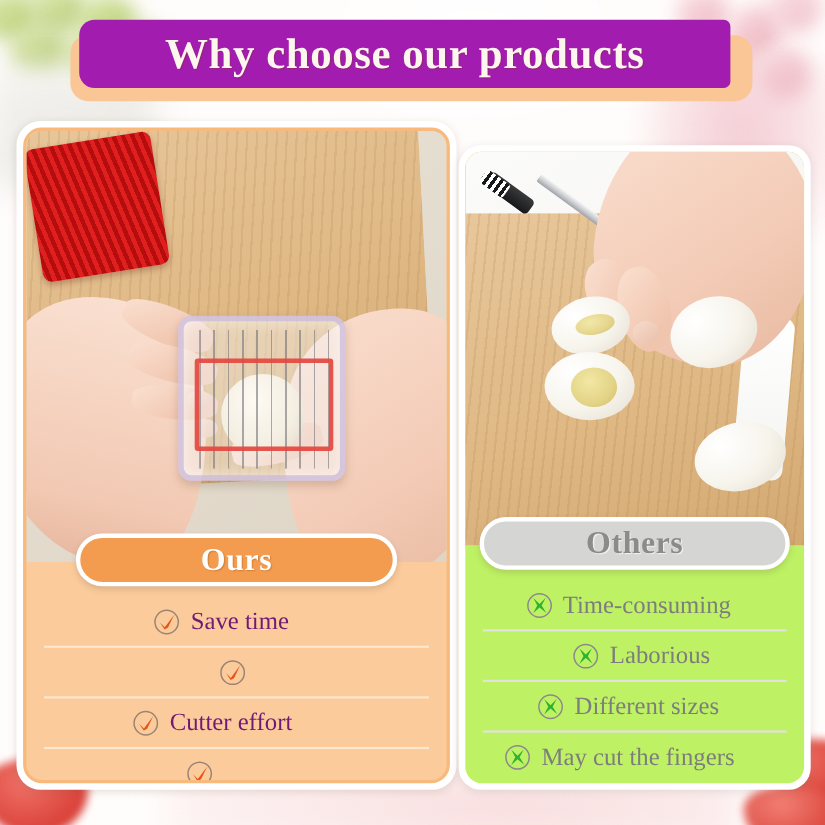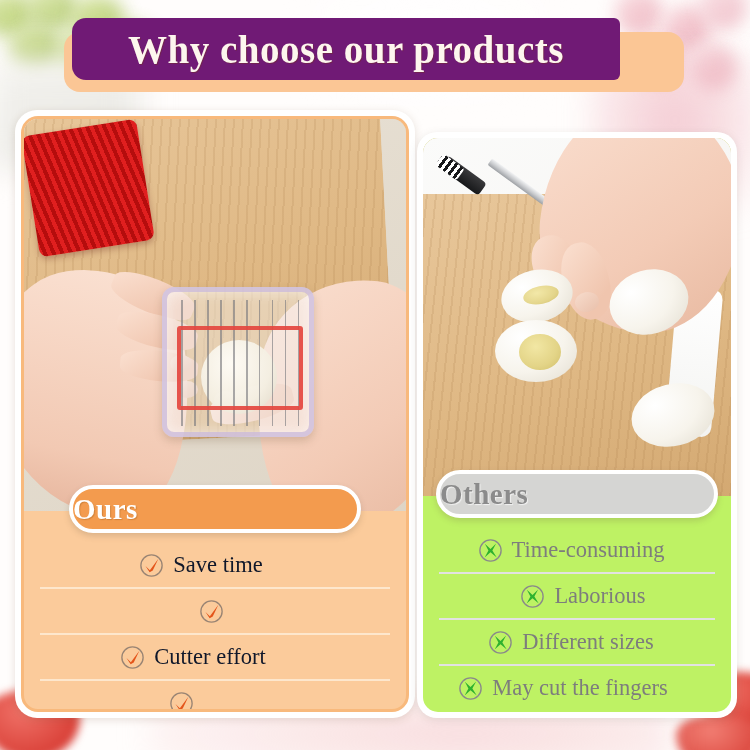--- a/index.html
+++ b/index.html
@@ -62,23 +62,23 @@
     top: 14px;
     width: 620px;
     height: 60px;
     background: #fbc695;
     border-radius: 16px 16px 16px 16px;
   }
   #banner {
     position: absolute;
     left: 8px;
     top: 0px;
-    width: 548px;
+    width: 592px;
     height: 62px;
-    background: #701a75;
+    background: #a21caf;
     border-radius: 14px 6px 6px 14px;
     display: flex;
     align-items: center;
     justify-content: center;
   }
   #banner-title {
     color: #fdf6ee;
     font-size: 39px;
     font-weight: bold;
     letter-spacing: .5px;
@@ -290,21 +290,21 @@
     justify-content: center;
     margin-top: -26px;
     z-index: 5;
   }
   .pill {
     border: 4px solid #ffffff;
     border-radius: 999px;
     height: 48px;
     display: flex;
     align-items: center;
-    justify-content: flex-start;
+    justify-content: center;
     box-shadow: 0 3px 6px rgba(110,90,70,.22);
   }
   #pill-ours  { width: 292px; background: #f39b4e; }
   #pill-others{ width: 282px; background: #d5d5d3; }
 
   .pill-label { font-size: 29px; font-weight: bold; letter-spacing: .5px; }
   #label-ours   { color: #ffffff; text-shadow: 1px 1px 1px rgba(150,85,20,.35); }
   #label-others { color: #8b8b8b; text-shadow: 1px 1px 1px rgba(255,255,255,.7); }
 
   
@@ -317,21 +317,21 @@
     align-items: center;
     justify-content: center;
     gap: 9px;
     height: 44px;
   }
   .divider { height: 2px; width: 100%; }
   #list-ours   .divider { background: #fde7cd; }
   #list-others .divider { background: #e2e2e2; }
 
   .feature-text { font-size: 22.5px; white-space: nowrap; }
-  #list-ours   .feature-text { color: #0f172a; }
+  #list-ours   .feature-text { color: #701a75; }
   #list-others .feature-text { color: #7d7d7d; }
 
   .mark {
     width: 25px; height: 25px;
     flex: 0 0 25px;
     position: relative;
   }
   .mark svg { display: block; width: 25px; height: 25px; }
 
   

